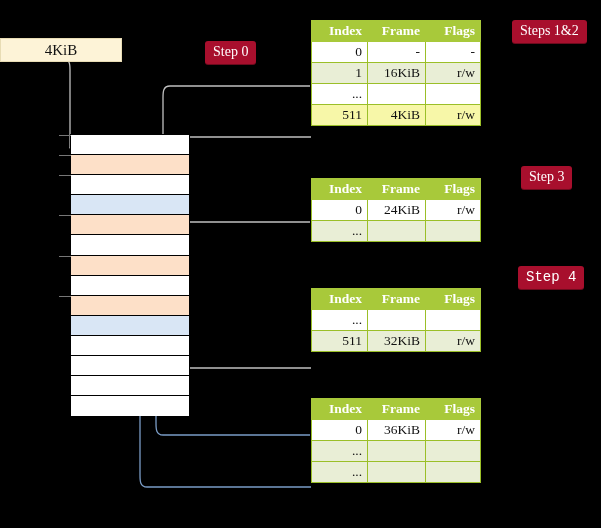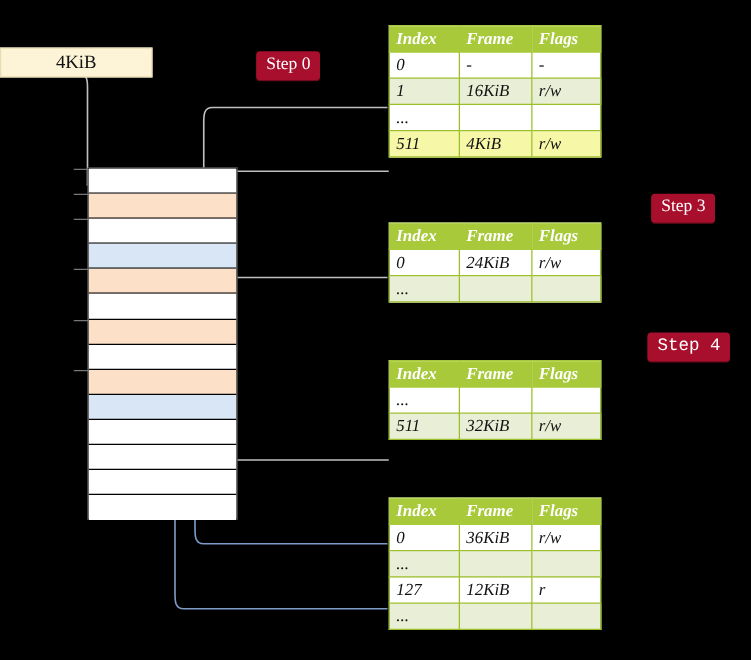--- a/index.html
+++ b/index.html
@@ -30,22 +30,22 @@
   .mem-row{height:20.1px;border-bottom:1px solid #000;box-sizing:border-box;}
   .mem-row:last-child{border-bottom:none;}
   .mem-row.w{background:#ffffff;}
   .mem-row.o{background:#fde0c8;}
   .mem-row.b{background:#d9e6f5;}
   .tick{position:absolute;left:-12px;width:12px;height:0;border-top:1.5px solid #777;}
 
   
   .ptable{position:absolute;border-collapse:collapse;background:#fff;
     font-size:13.5px;color:#111;box-shadow:0 0 0 1px #000;}
-  .ptable td,.ptable th{border:1px solid #9bbf28;padding:2px 5px;text-align:left;
-    font-weight:normal;height:19px;box-sizing:border-box;vertical-align:middle;font-style:italic;}
+  .ptable td,.ptable th{border:1px solid #9bbf28;padding:2px 5px;text-align:right;
+    font-weight:normal;height:19px;box-sizing:border-box;vertical-align:middle;}
   .ptable th{background:#a8c93a;color:#fff;font-weight:bold;font-size:13.5px;
     border-color:#a8c93a;}
   .ptable tr.alt td{background:#e9eed6;}
   .ptable tr.hl td{background:#f7f7a8;}
   .c-index{width:56px;}
   .c-frame{width:58px;margin-left:44px;}
   .c-flags{width:55px;}
 
   
   #wires{position:absolute;left:0;top:0;width:601px;height:528px;pointer-events:none;}
@@ -216,30 +216,26 @@
       <tr>
         <td>0</td>
         <td>36KiB</td>
         <td>r/w</td>
       </tr>
       <tr class="alt">
         <td>...</td>
         <td></td>
         <td></td>
       </tr>
-      <tr>
-        <td>127</td>
-        <td>12KiB</td>
-        <td>r</td>
-      </tr>
       <tr class="alt">
         <td>...</td>
         <td></td>
         <td></td>
       </tr>
     </tbody>
   </table>
 
   <div class="badge" id="badge-step0" style="left:205px;top:41px;">Step 0</div>
-  <div class="badge" id="badge-step3" style="left:521px;top:155px;">Step 3</div>
+  <div class="badge" id="badge-steps12" style="left:512px;top:20px;">Steps 1&amp;2</div>
+  <div class="badge" id="badge-step3" style="left:521px;top:166px;">Step 3</div>
   <div class="badge" id="badge-step4" style="left:518px;top:266px;font-family:Liberation Mono, monospace;">Step 4</div>
 
 </div>
 
 </body></html>

